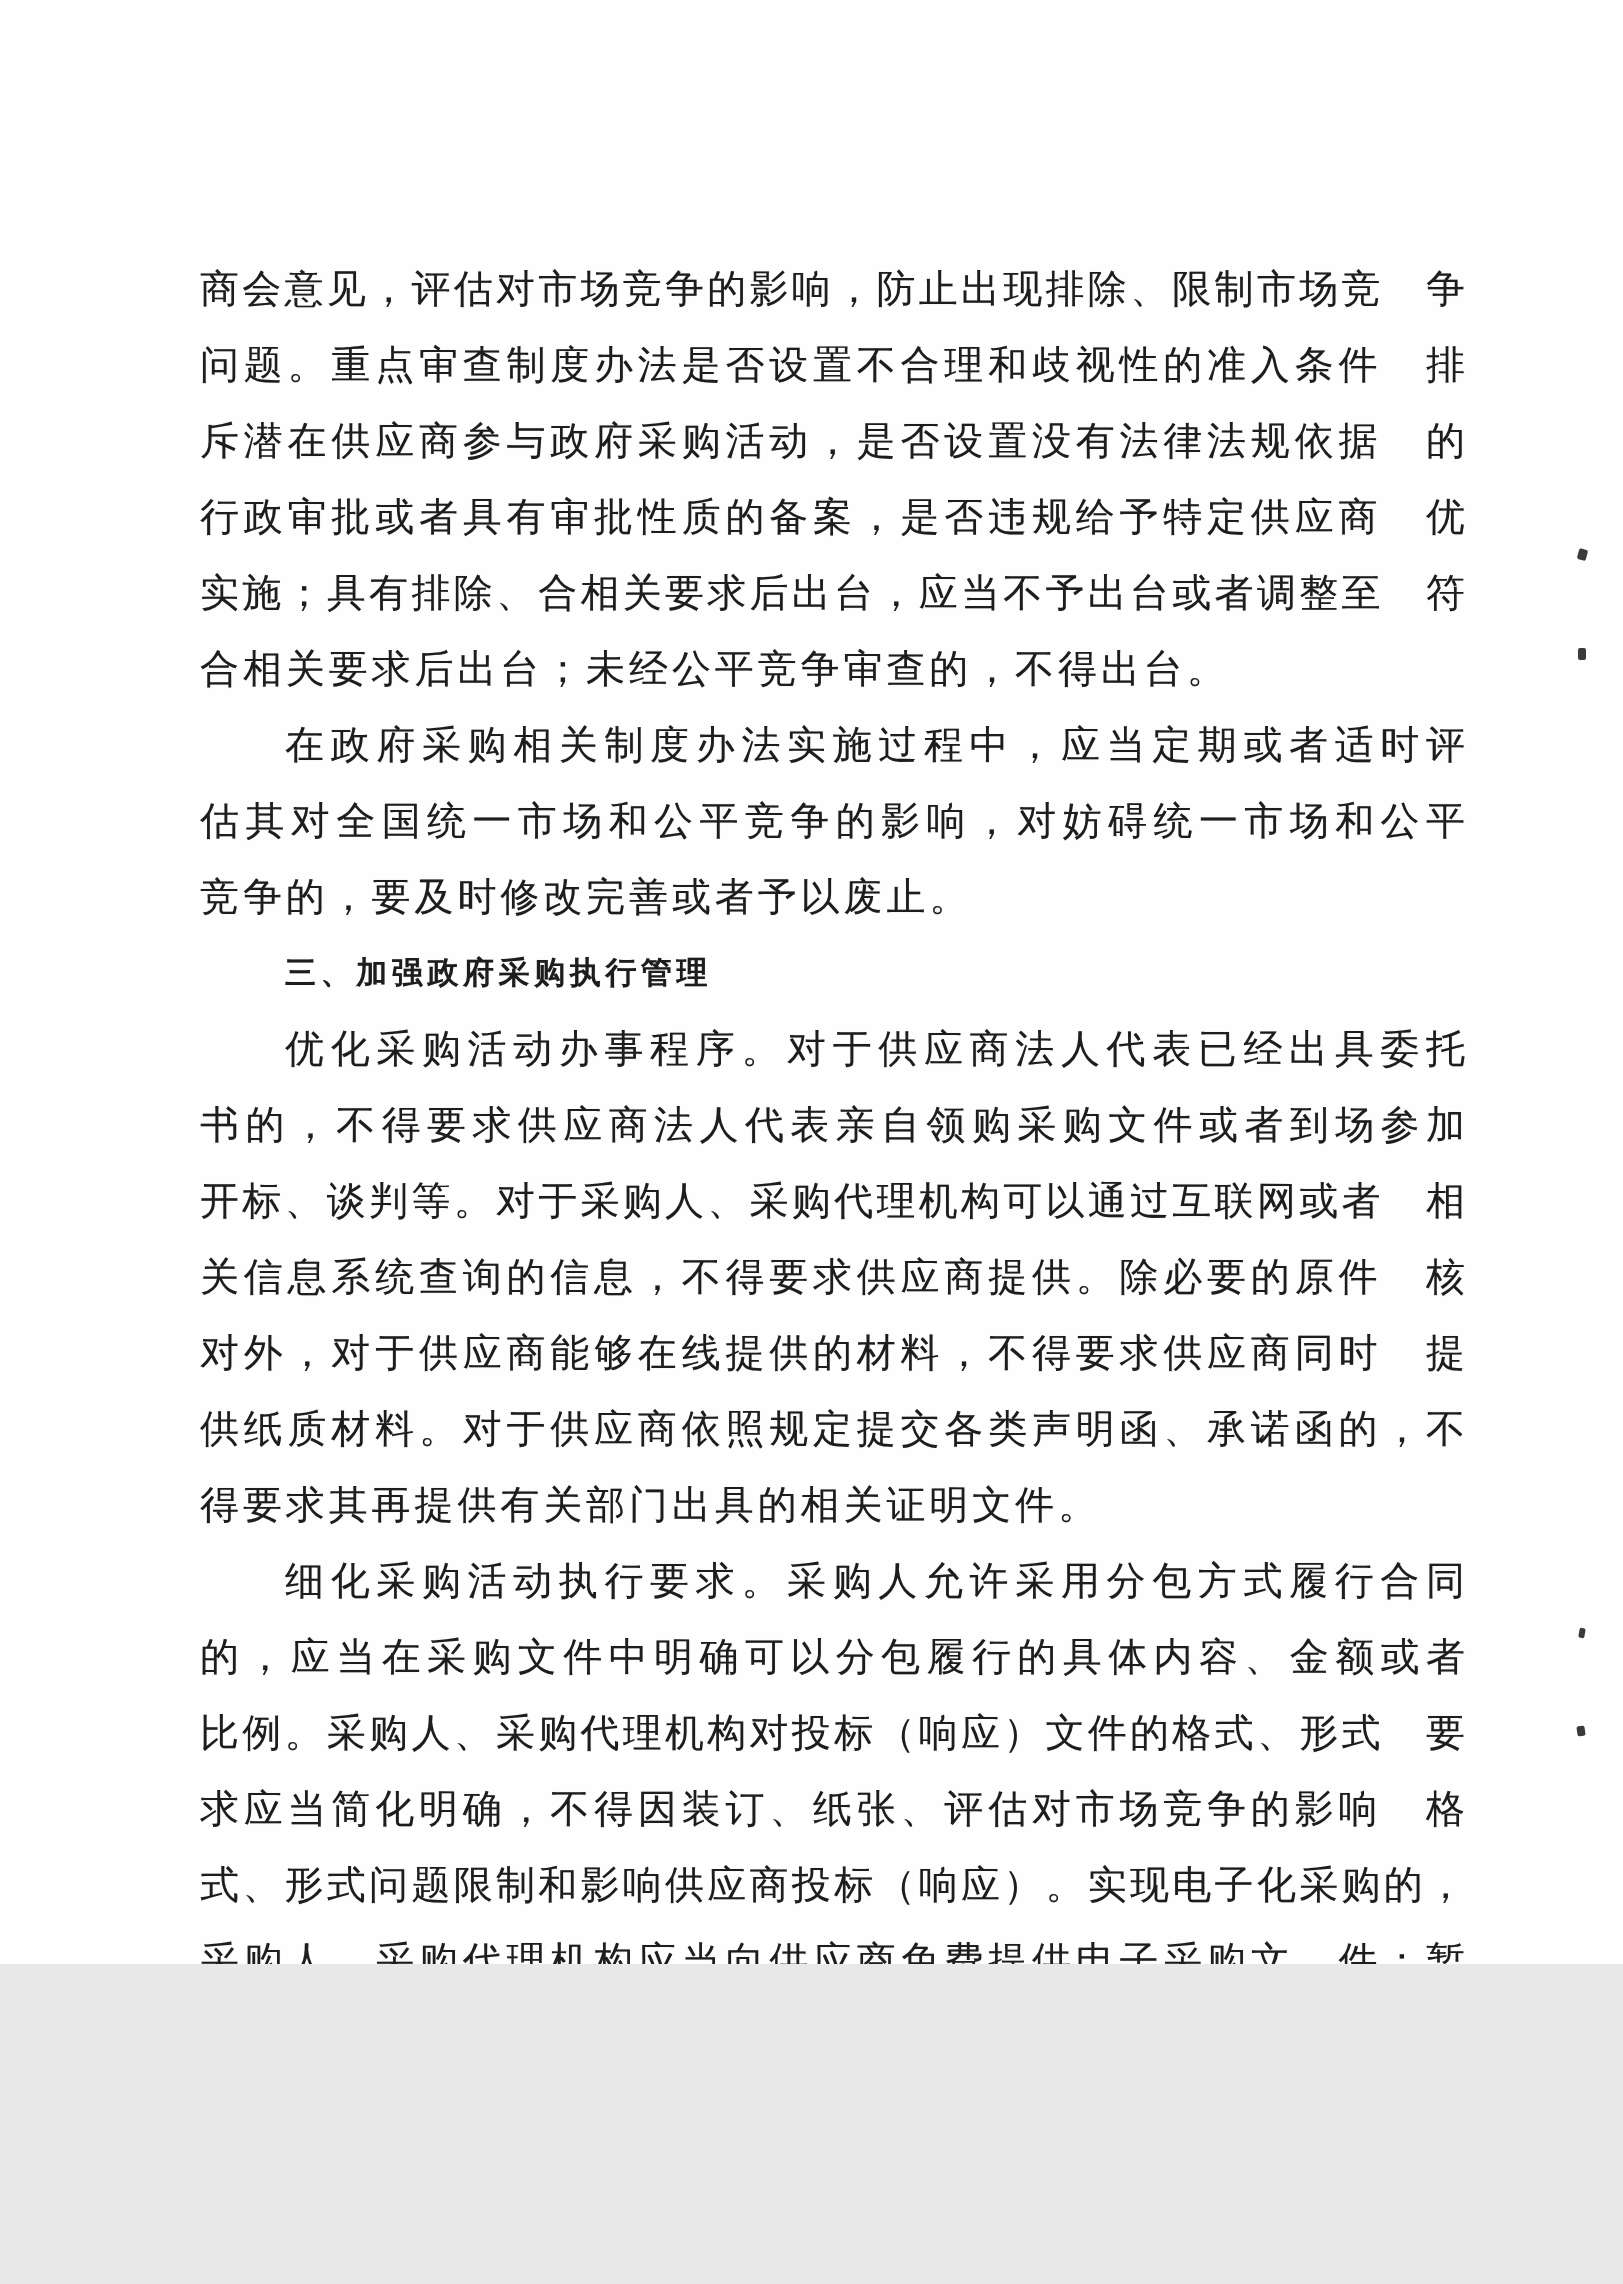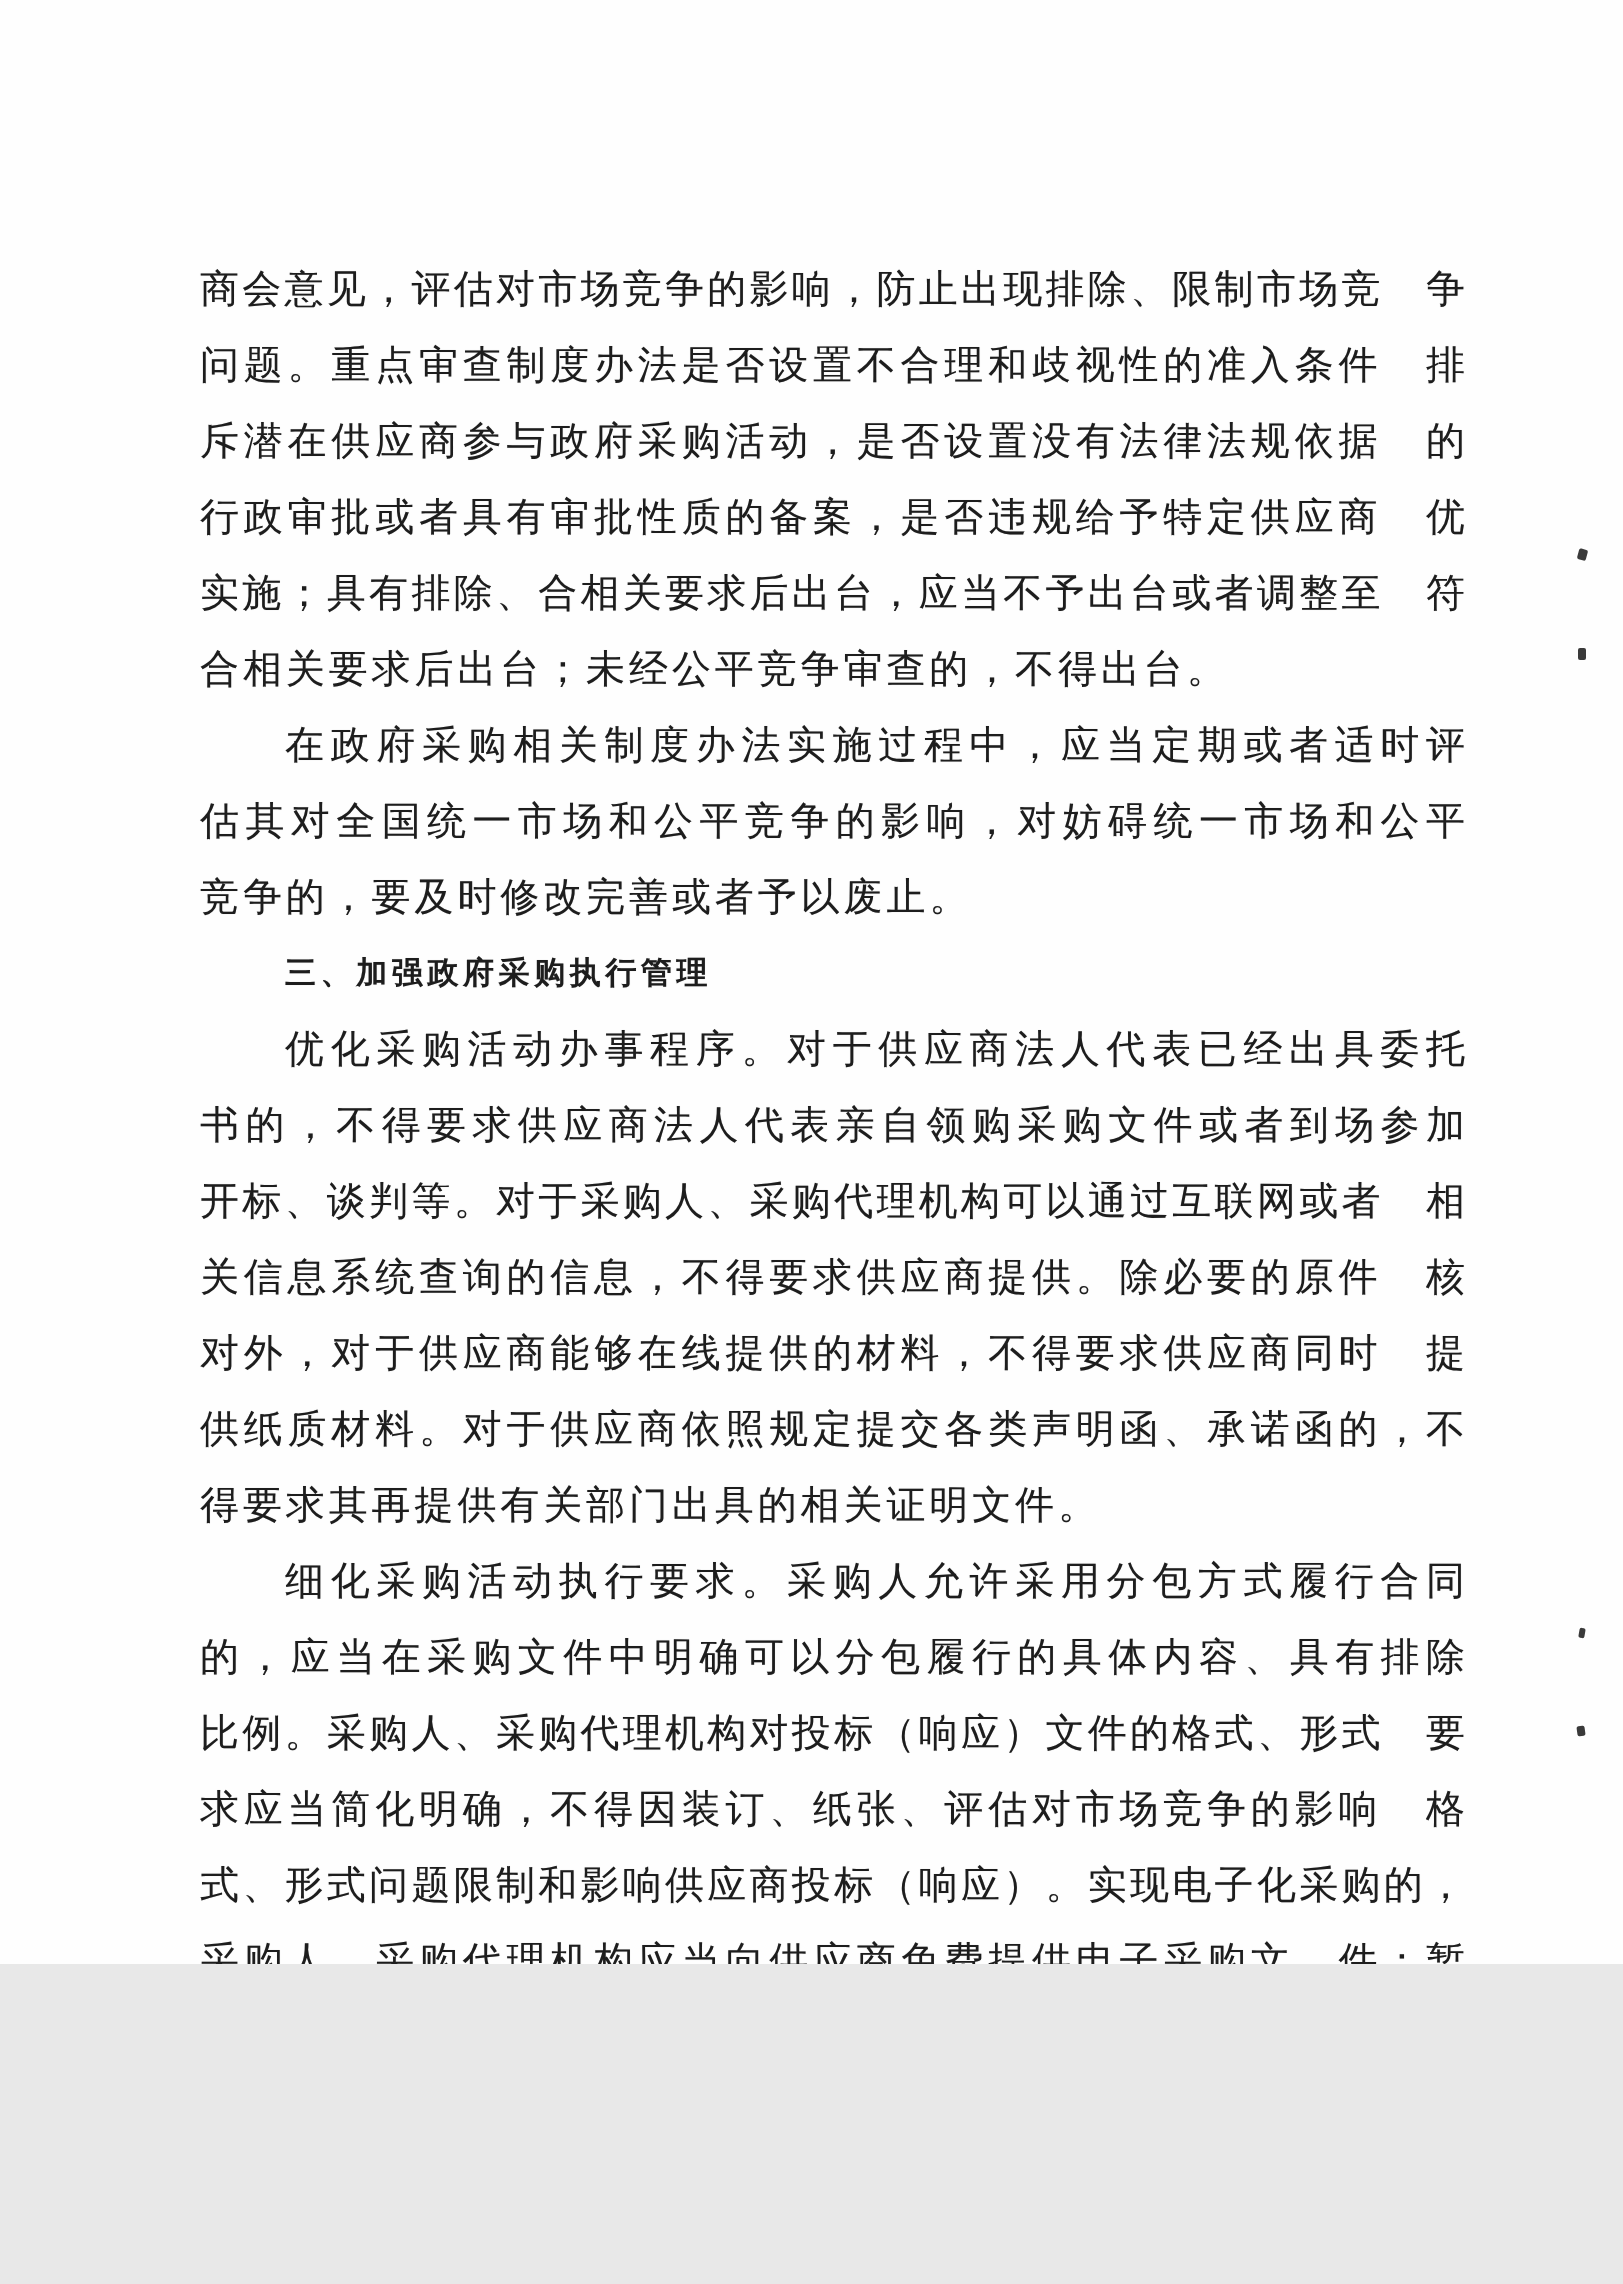--- a/index.html
+++ b/index.html
@@ -76,21 +76,21 @@
       <div class="line endline">竞争的，要及时修改完善或者予以废止。</div>
       <div class="line heading">三、加强政府采购执行管理</div>
       <div class="line start">优化采购活动办事程序。对于供应商法人代表已经出具委托</div>
       <div class="line full">书的，不得要求供应商法人代表亲自领购采购文件或者到场参加</div>
       <div class="line full">开标、谈判等。对于采购人、采购代理机构可以通过互联网或者　相</div>
       <div class="line full">关信息系统查询的信息，不得要求供应商提供。除必要的原件　核</div>
       <div class="line full">对外，对于供应商能够在线提供的材料，不得要求供应商同时　提</div>
       <div class="line full">供纸质材料。对于供应商依照规定提交各类声明函、承诺函的，不</div>
       <div class="line endline">得要求其再提供有关部门出具的相关证明文件。</div>
       <div class="line start">细化采购活动执行要求。采购人允许采用分包方式履行合同</div>
-      <div class="line full">的，应当在采购文件中明确可以分包履行的具体内容、具有排除</div>
+      <div class="line full">的，应当在采购文件中明确可以分包履行的具体内容、金额或者</div>
       <div class="line full">比例。采购人、采购代理机构对投标（响应）文件的格式、形式　要</div>
       <div class="line full">求应当简化明确，不得因装订、纸张、评估对市场竞争的影响　格</div>
       <div class="line full">式、形式问题限制和影响供应商投标（响应）。实现电子化采购的，</div>
       <div class="line full">采购人、采购代理机构应当向供应商免费提供电子采购文　件；暂</div>
     </main>
   <div class="page-number">- 10 -</div>
   <div class="speck s1"></div>
   <div class="speck s2"></div>
   <div class="speck s3"></div>
   <div class="speck s4"></div>

